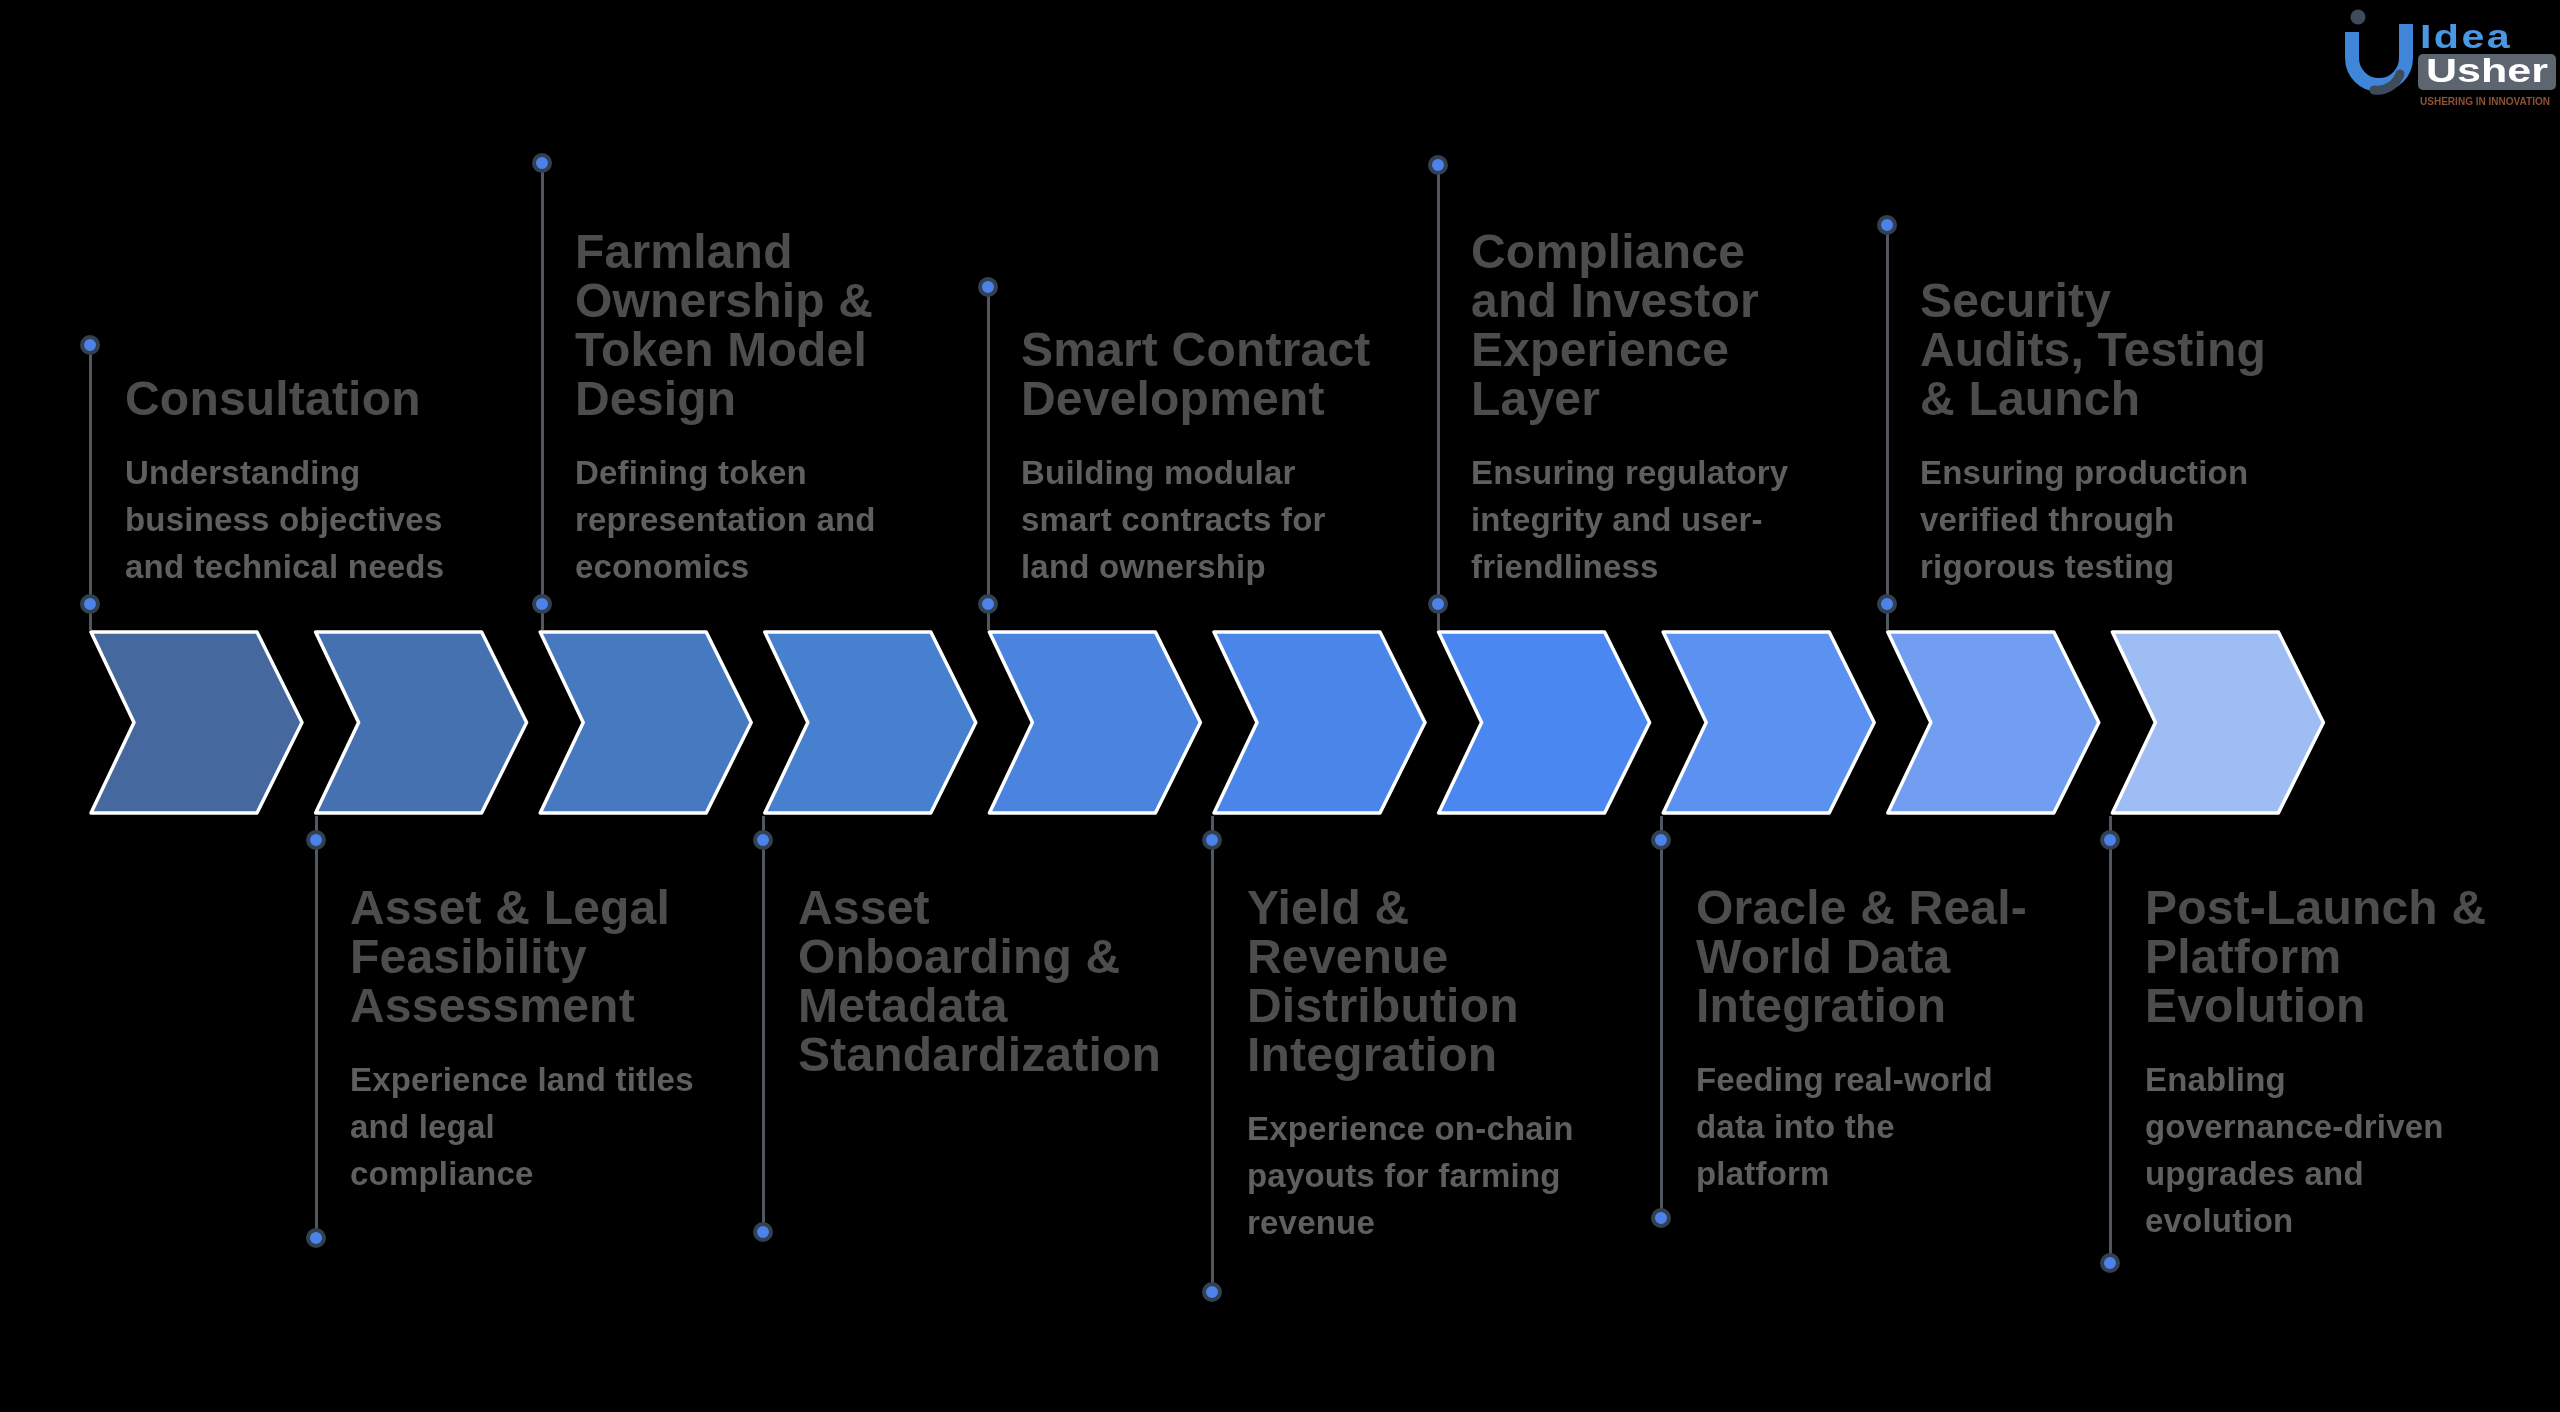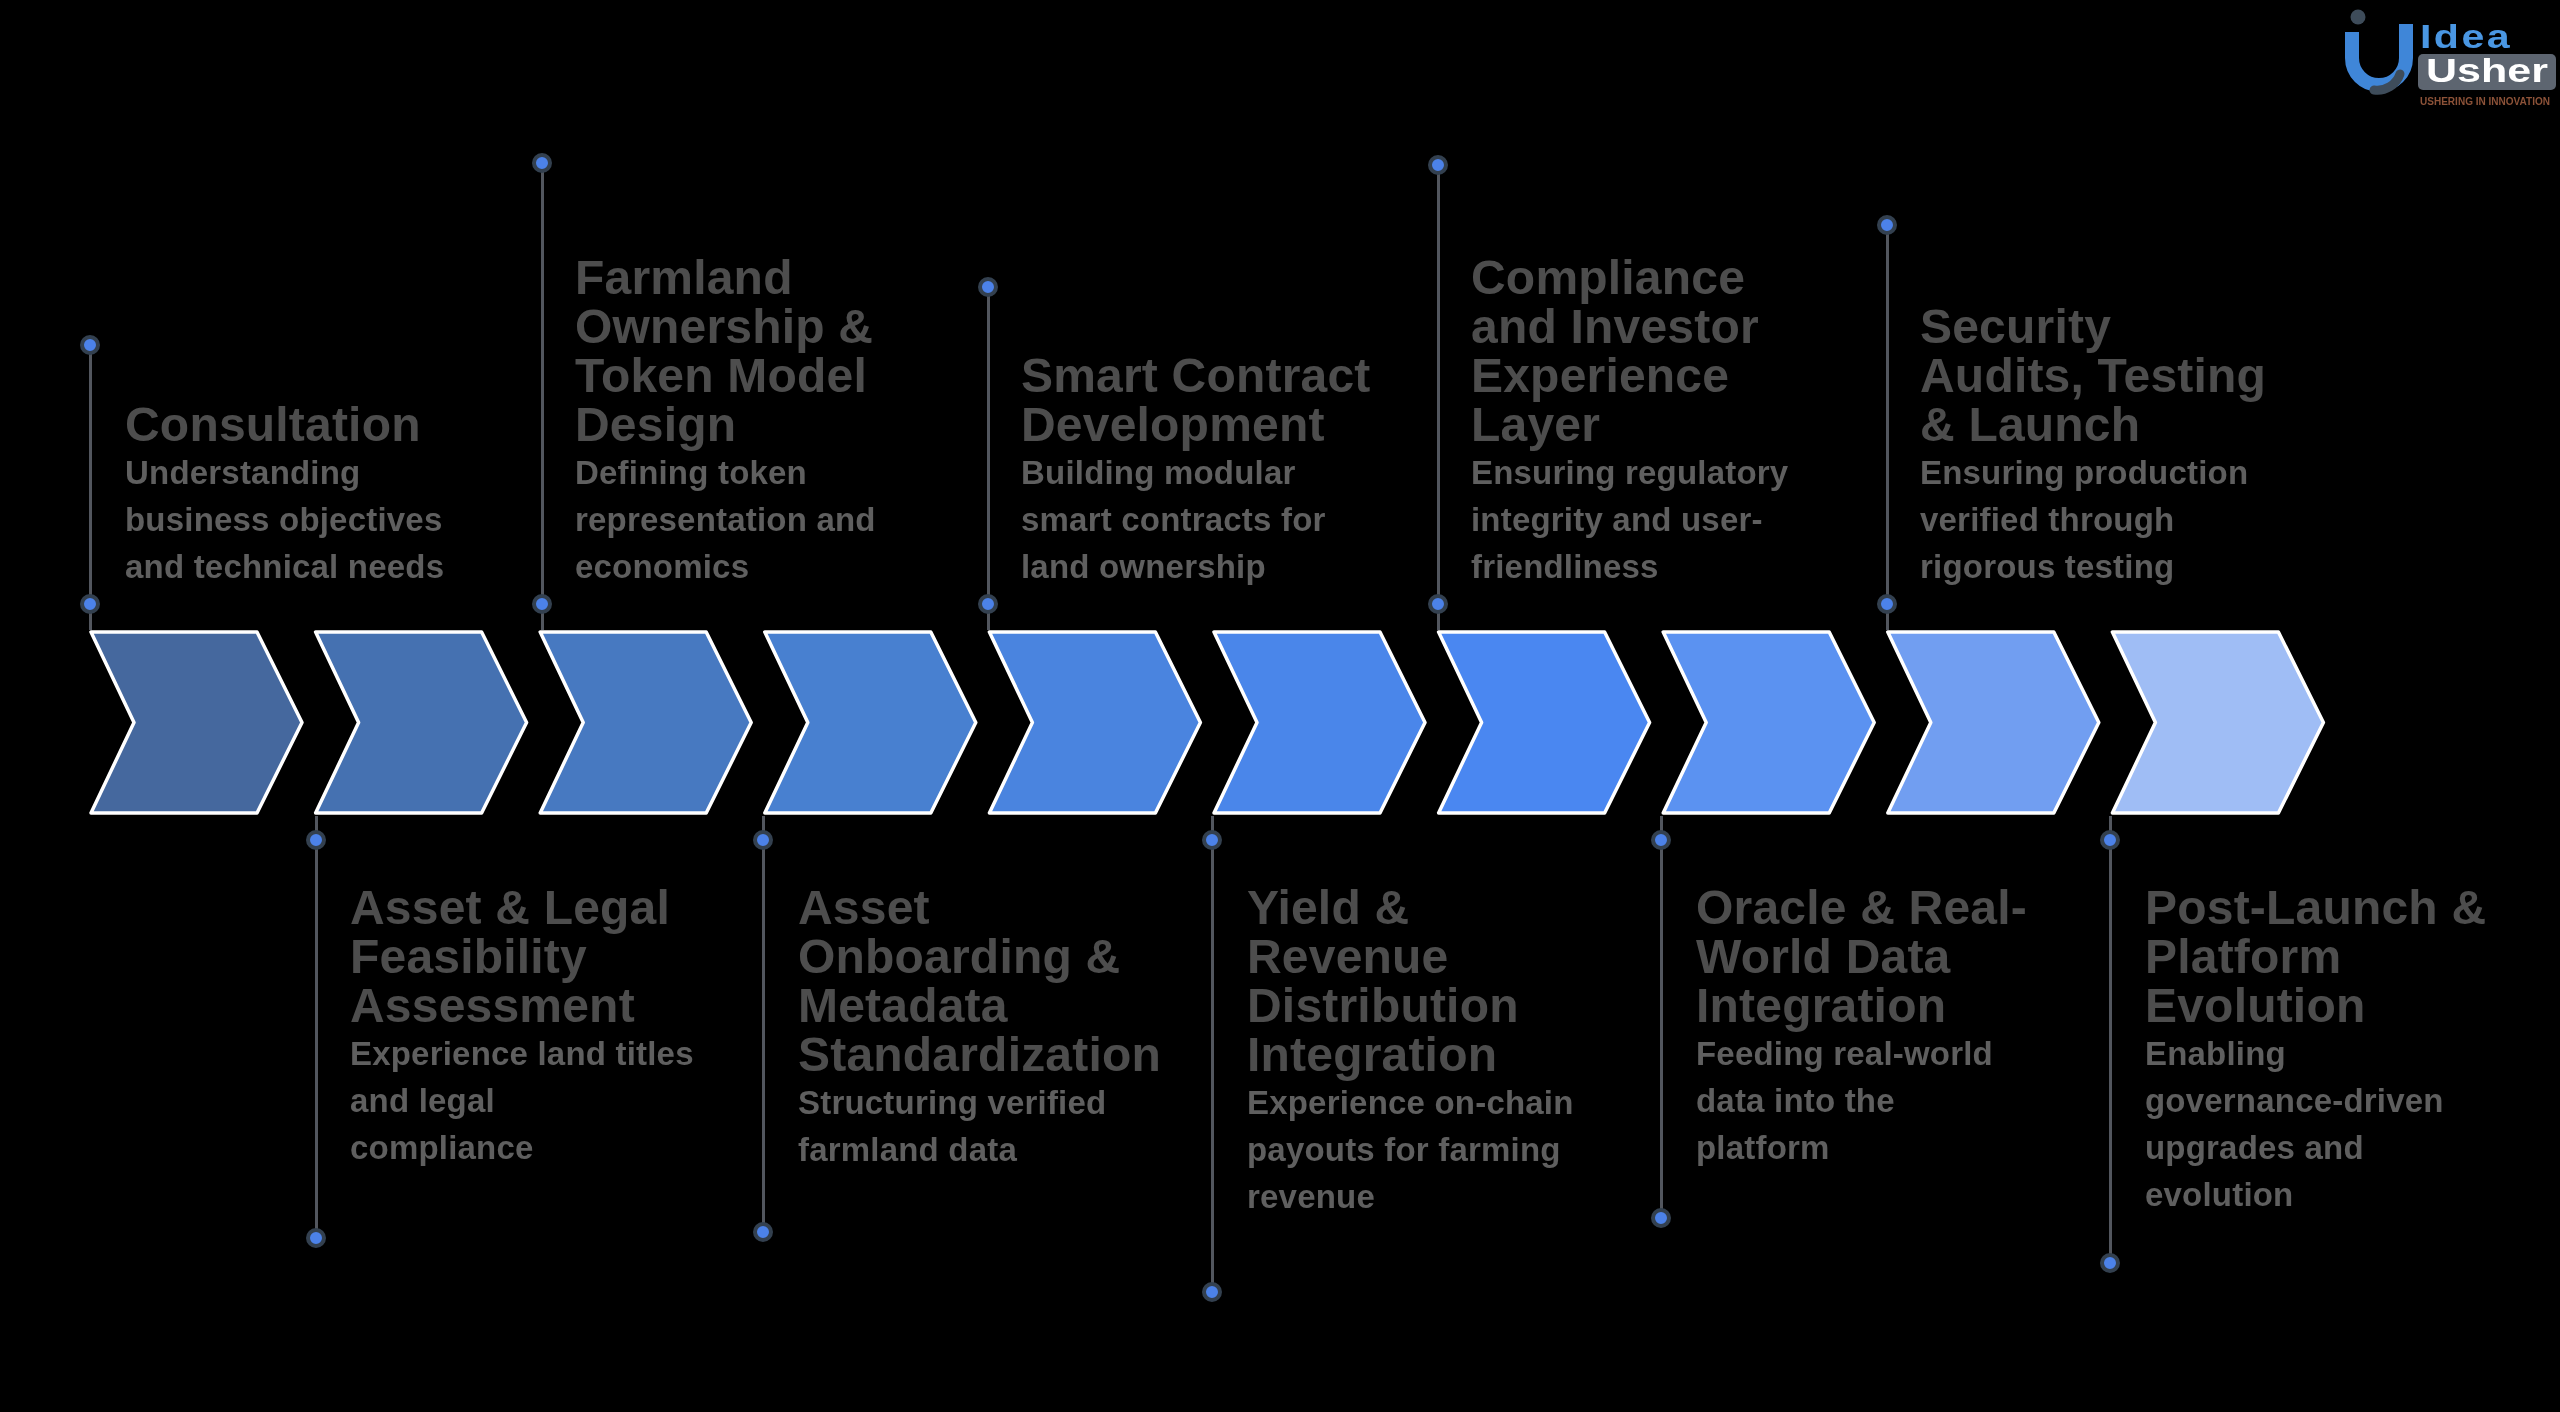--- a/index.html
+++ b/index.html
@@ -21,21 +21,21 @@
   }
 
   
   .text{position:absolute;width:430px;}
   .title{
     font-size:48px;line-height:49px;font-weight:bold;color:#4d4d4d;
     white-space:pre-line;letter-spacing:0.2px;
   }
   .desc{
     font-size:33px;line-height:47px;font-weight:bold;color:#5f5f5f;
-    white-space:pre-line;letter-spacing:0.2px;
+    white-space:pre-line;margin-top:26px;letter-spacing:0.2px;
   }
 
   
   .top .vline{top:var(--dotText);height:calc(630px - var(--dotText));left:calc(var(--x) - 1px);}
   .top .dot-a{left:calc(var(--x) - 10px);top:calc(var(--dotText) - 10px);}
   .top .dot-b{left:calc(var(--x) - 10px);top:594px;}
   .top .text{left:var(--textL);bottom:822px;}
 
   
   .bot .vline{top:816px;height:calc(var(--dotText) - 816px);left:calc(var(--x) - 1px);}
@@ -164,22 +164,20 @@
 
   <div class="step bot b2">
     <div class="vline"></div>
     <div class="dot dot-a"></div>
     <div class="dot dot-b"></div>
     <div class="text">
       <div class="title">Asset
 Onboarding &amp;
 Metadata
 Standardization</div>
-      <div class="desc">Structuring verified
-farmland data</div>
     </div>
   </div>
 
   <div class="step bot b3">
     <div class="vline"></div>
     <div class="dot dot-a"></div>
     <div class="dot dot-b"></div>
     <div class="text">
       <div class="title">Yield &amp;
 Revenue

